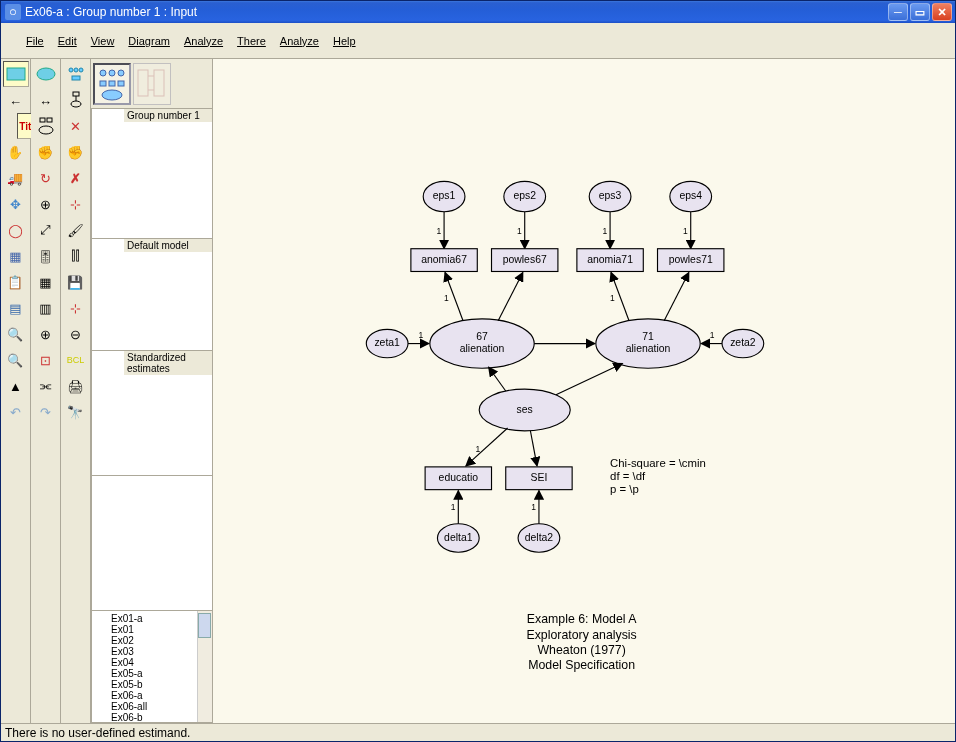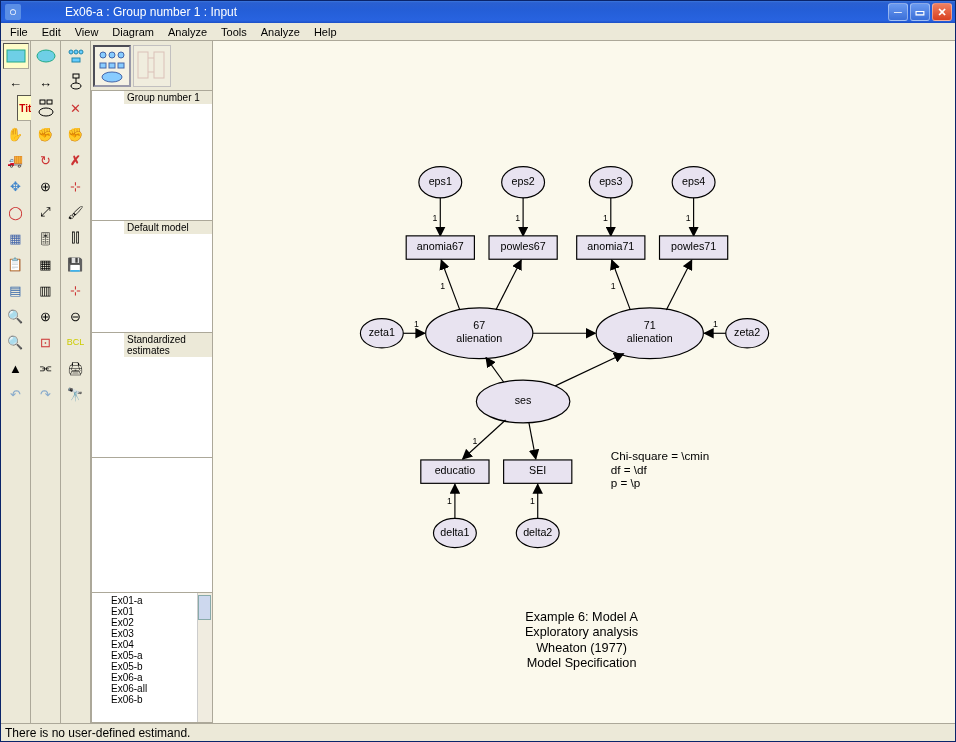--- a/index.html
+++ b/index.html
@@ -1,25 +1,25 @@
 <!DOCTYPE html>
 <html><head>
 <meta charset="utf-8">
 <style>
 * { box-sizing: border-box; margin: 0; padding: 0; }
 body { font-family: Tahoma, Arial, sans-serif; font-size: 11px; background: #ece9d8; overflow: hidden; }
 .window { width: 956px; height: 742px; display: flex; flex-direction: column; border: 1px solid #0a246a; }
 .titlebar { height: 22px; background: linear-gradient(to bottom, #3b77dd 0%, #2a5fd0 8%, #245ed7 40%, #2863e0 88%, #1c4fc5 100%); display: flex; align-items: center; color: white; font-size: 12px; padding-left: 4px; }
 .titlebar .icon { width: 16px; height: 16px; margin-right: 4px; background: #5a8ee6; border-radius: 2px; display:flex;align-items:center;justify-content:center;font-size:10px;}
-.titlebar .title { flex: 1; margin-left: 40px; }
+.titlebar .title { flex: 1; }
 .titlebar .wbtns { display: flex; gap: 2px; padding-right: 3px; }
 .titlebar .wbtn { width: 20px; height: 18px; border-radius: 3px; display: flex; align-items: center; justify-content: center; font-weight: bold; font-size: 11px; color: white; border: 1px solid rgba(255,255,255,0.4); }
 .wbtn.min, .wbtn.max { background: linear-gradient(#6a9af0, #3a6fd8); }
 .wbtn.close { background: linear-gradient(#f08060, #d84020); }
-.menubar { height: 18px; background: #ece9d8; display: flex; align-items: center; padding-left: 2px; font-size: 11px; border-bottom: 1px solid #aca899;}
+.menubar { height: 36px; background: #ece9d8; display: flex; align-items: center; padding-left: 18px; font-size: 11px; border-bottom: 1px solid #aca899; text-decoration: underline;}
 .menubar .mitem { padding: 2px 7px; cursor: default; }
 .workarea { flex: 1; display: flex; min-height: 0; }
 .toolcol { width: 30px; background: #ece9d8; display: flex; flex-direction: column; align-items: center; padding-top: 2px; gap: 0px; border-right: 1px solid #aca899;}
 .tbtn { width: 26px; height: 26px; display: flex; align-items: center; justify-content: center; cursor: pointer; border: 1px solid transparent; font-size: 13px; }
 .tbtn.sel { background: #fefcc8; border: 1px inset #aca899; }
 .sidepanels { width: 121px; display: flex; flex-direction: column; background: #ece9d8; }
 .thumbpanel { height: 50px; border-bottom: 1px solid #aca899; display:flex; align-items:center; padding:2px; gap:2px;}
 .thumb { width:38px; height:42px; border:1px solid #99a; background:#f5f2e5;}
 .panel { border-bottom: 1px solid #aca899; background: white; border-left:1px solid #aca899; overflow:auto;}
 .panel .hdr { background: #ece9d8; font-size: 10px; padding: 1px 3px; margin-left: 32px; }
@@ -58,21 +58,21 @@
       <div class="wbtn max">▭</div>
       <div class="wbtn close">✕</div>
     </div>
   </div>
   <div class="menubar">
     <div class="mitem">File</div>
     <div class="mitem">Edit</div>
     <div class="mitem">View</div>
     <div class="mitem">Diagram</div>
     <div class="mitem">Analyze</div>
-    <div class="mitem">Tools</div>
+    <div class="mitem">There</div>
     <div class="mitem">Analyze</div>
     <div class="mitem">Help</div>
   </div>
   <div class="workarea">
     <div class="toolcol">
       <div class="tbtn sel">
           <svg width="20" height="14">
             <rect x="1" y="1" width="18" height="12" fill="#6ecfe6" stroke="#2a8"></rect>
           </svg>
         </div>

